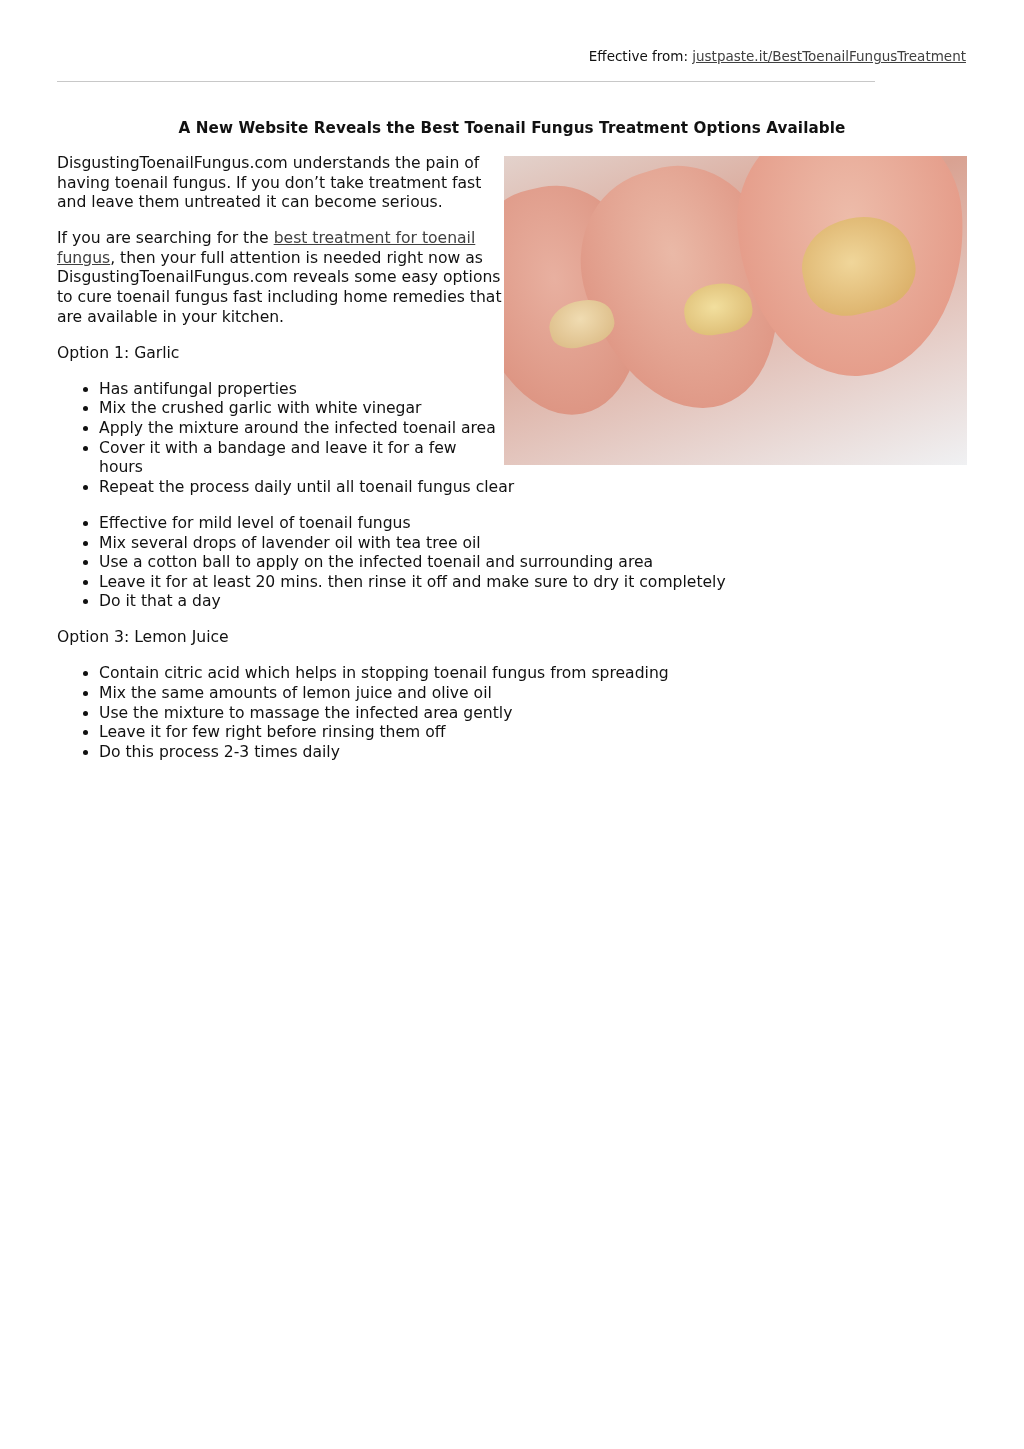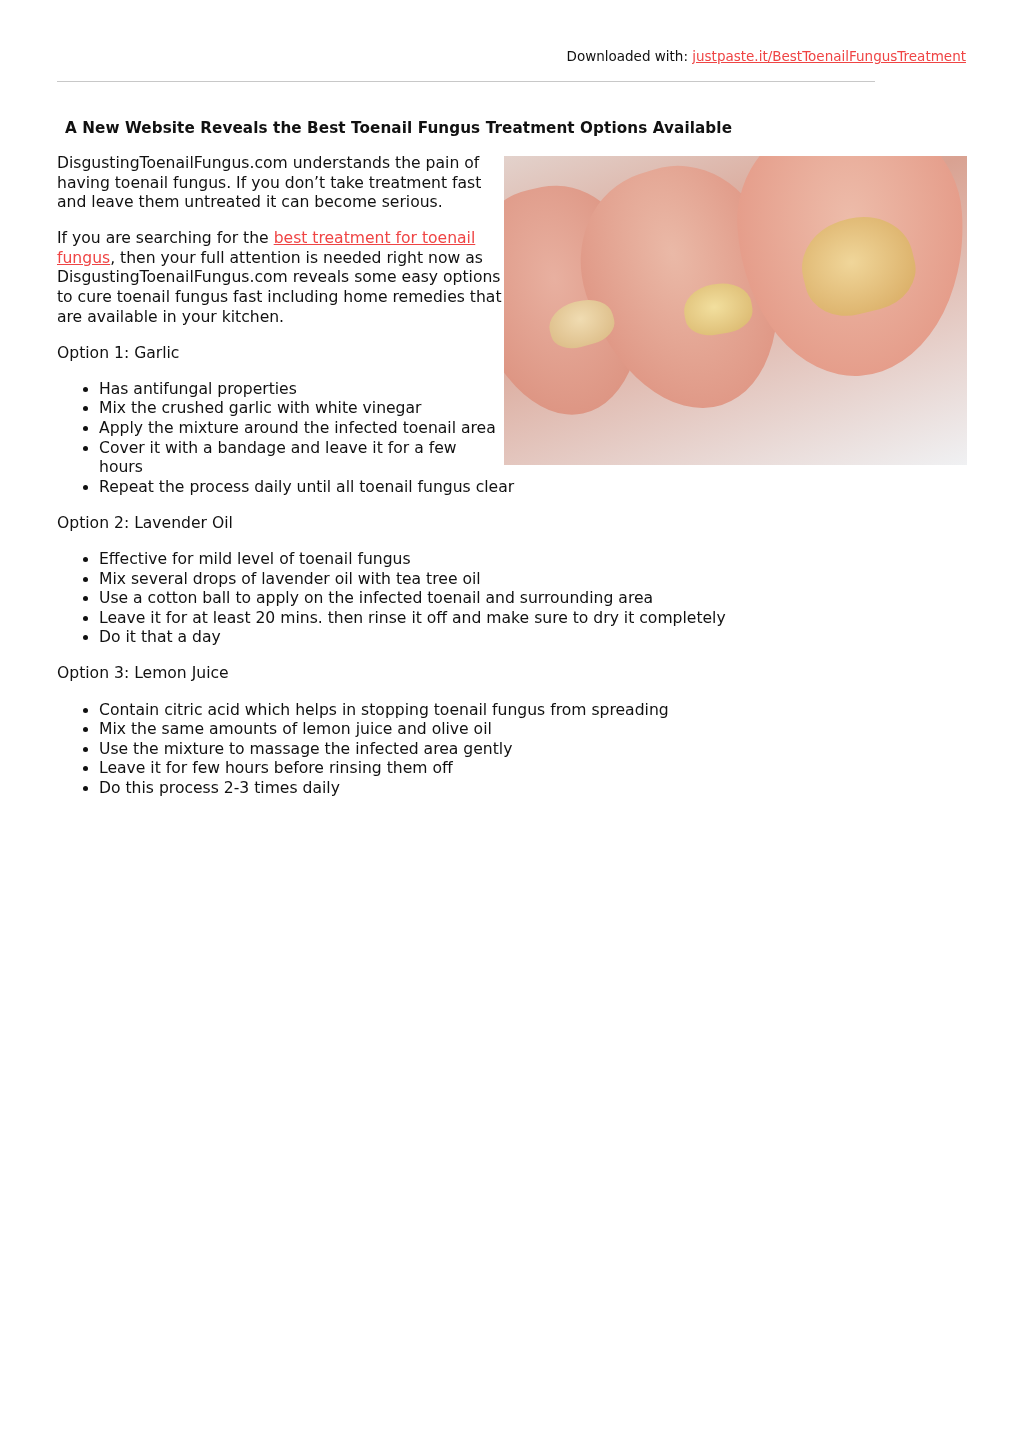--- a/index.html
+++ b/index.html
@@ -1,35 +1,36 @@
 <!DOCTYPE html>
 <html><head>
   <meta charset="utf-8">
   <style>
     html, body { margin: 0; padding: 0; background: #ffffff; }
     body {
       width: 1024px; height: 1449px; position: relative; overflow: hidden;
       font-family: "DejaVu Sans", sans-serif; color: #111111;
     }
-    a { color: #ef4444; text-decoration: underline; }
+    a { color: #404040; text-decoration: underline; }
     .source-line {
       position: absolute; right: 58px; top: 48px;
       font-size: 13.5px; color: #111;
     }
     .rule {
       position: absolute; left: 57px; top: 81px; width: 818px; height: 0;
       border-top: 1px solid #c8c8c8;
     }
     .content {
       position: absolute; left: 57px; top: 118px; width: 910px;
       font-size: 15.6px; line-height: 19.6px;
     }
     h1 {
-      font-size: 15.2px; font-weight: bold; margin: 0 0 16px 8px; line-height: 20px;
+      font-size: 15.2px; font-weight: bold; margin: 0 0 16px 0; line-height: 20px;
       letter-spacing: 0.1px;
+      text-align: center;
     }
     p { margin: 0 0 16.5px 0; }
     ul { margin: 0 0 16.5px 0; padding-left: 42px; list-style: disc; }
     li { margin: 0; padding-left: 0; }
     .photo {
       float: right; width: 463px; height: 309px; margin: 2px 0 8px 2px;
       position: relative; overflow: hidden;
       background: radial-gradient(ellipse 60% 55% at 62% 110%, #eef0f2 40%, transparent 41%),
                   linear-gradient(180deg, #d7a396 0%, #e2b2a2 30%, #e59a86 60%, #eceef0 100%);
     }
@@ -40,21 +41,21 @@
     .toe3 { left: 235px; top: -40px; width: 225px; height: 260px; background: radial-gradient(ellipse at 50% 40%, #edbcaa, #e2917e); transform: rotate(-4deg); }
     .nail { position: absolute; border-radius: 48% 48% 40% 40%; }
     .nail1 { left: 45px; top: 145px; width: 65px; height: 45px; background: radial-gradient(ellipse at 50% 40%, #f0dcb2, #d9b780); transform: rotate(-15deg); }
     .nail2 { left: 180px; top: 128px; width: 68px; height: 50px; background: radial-gradient(ellipse at 45% 45%, #f2df9e, #d8b46a); transform: rotate(-10deg); }
     .nail3 { left: 298px; top: 62px; width: 112px; height: 95px; background: radial-gradient(ellipse at 45% 45%, #f0d69a, #d7a85e); transform: rotate(-14deg); }
   </style>
 </head>
 <body>
 
 <div class="source-line">
-  <span>Downloaded with:</span>
+  <span>Effective from:</span>
   <a href="#">justpaste.it/BestToenailFungusTreatment</a>
 </div>
 <div class="rule"></div>
 
 <div class="content">
   <h1>A New Website Reveals the Best Toenail Fungus Treatment Options Available</h1>
 
   <div class="photo" title="Close-up photo of toes with fungal toenail infection">
     <div class="bg"></div>
     <div class="toe toe1"></div>
@@ -72,32 +73,31 @@
   <p>Option 1: Garlic</p>
   <ul>
     <li>Has antifungal properties</li>
     <li>Mix the crushed garlic with white vinegar</li>
     <li>Apply the mixture around the infected toenail area</li>
     <li>Cover it with a bandage and leave it for a few hours</li>
     <li>Repeat the process daily until all toenail fungus clear</li>
   </ul>
 
 
-  <p>Option 2: Lavender Oil</p>
   <ul>
     <li>Effective for mild level of toenail fungus</li>
     <li>Mix several drops of lavender oil with tea tree oil</li>
     <li>Use a cotton ball to apply on the infected toenail and surrounding area</li>
     <li>Leave it for at least 20 mins. then rinse it off and make sure to dry it completely</li>
     <li>Do it that a day</li>
   </ul>
 
 
   <p>Option 3: Lemon Juice</p>
   <ul>
     <li>Contain citric acid which helps in stopping toenail fungus from spreading</li>
     <li>Mix the same amounts of lemon juice and olive oil</li>
     <li>Use the mixture to massage the infected area gently</li>
-    <li>Leave it for few hours before rinsing them off</li>
+    <li>Leave it for few right before rinsing them off</li>
     <li>Do this process 2-3 times daily</li>
   </ul>
 
 </div>
 
 </body></html>

